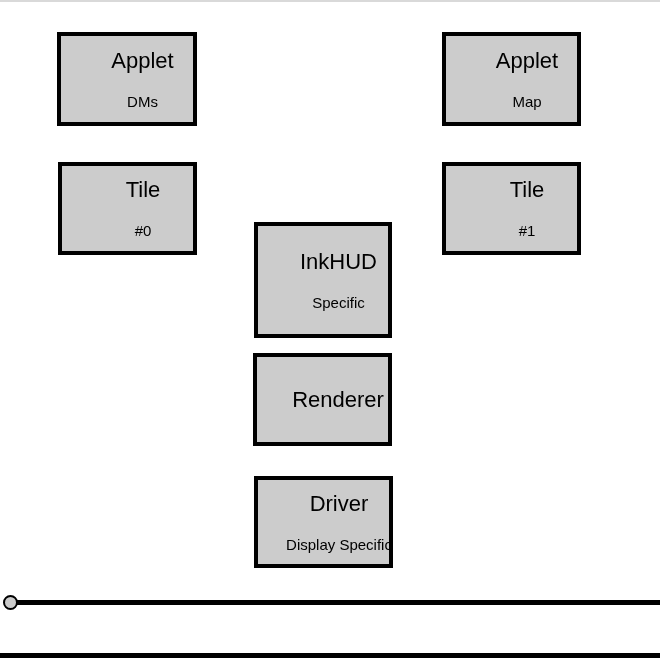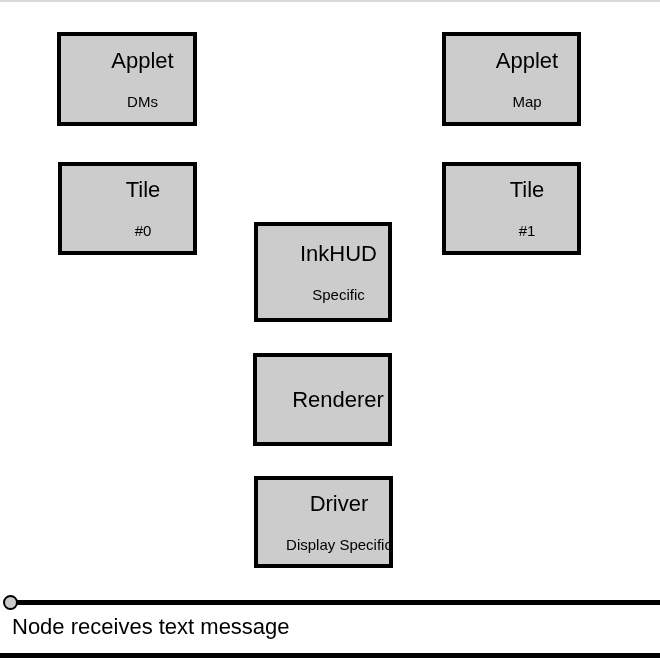--- a/index.html
+++ b/index.html
@@ -114,33 +114,32 @@
   <div class="block" style="left:442px; top:32px; width:139px; height:94px;">
     <span class="title">Applet</span>
     <span class="subtitle">Map</span>
   </div>
 
   <div class="block" style="left:442px; top:162px; width:139px; height:93px;">
     <span class="title">Tile</span>
     <span class="subtitle">#1</span>
   </div>
 
-  <div class="block" style="left:254px; top:222px; width:138px; height:100px;">
+  <div class="block" style="left:254px; top:222px; width:138px; height:116px;">
     <span class="title">InkHUD</span>
     <span class="subtitle">Specific</span>
   </div>
 
   <div class="block" style="left:254px; top:476px; width:139px; height:92px;">
     <span class="title">Driver</span>
     <span class="subtitle">Display Specific</span>
   </div>
 
   <div class="block single" style="left:253px; top:353px; width:139px; height:93px;">
     <span class="title">Renderer</span>
   </div>
 
   <div class="timeline-line"></div>
   <div class="timeline-marker"></div>
-  <div class="timeline-caption">Node receives text message</div>
 
   <div class="bottom-rule"></div>
 
 </div>
 
 </body></html>

